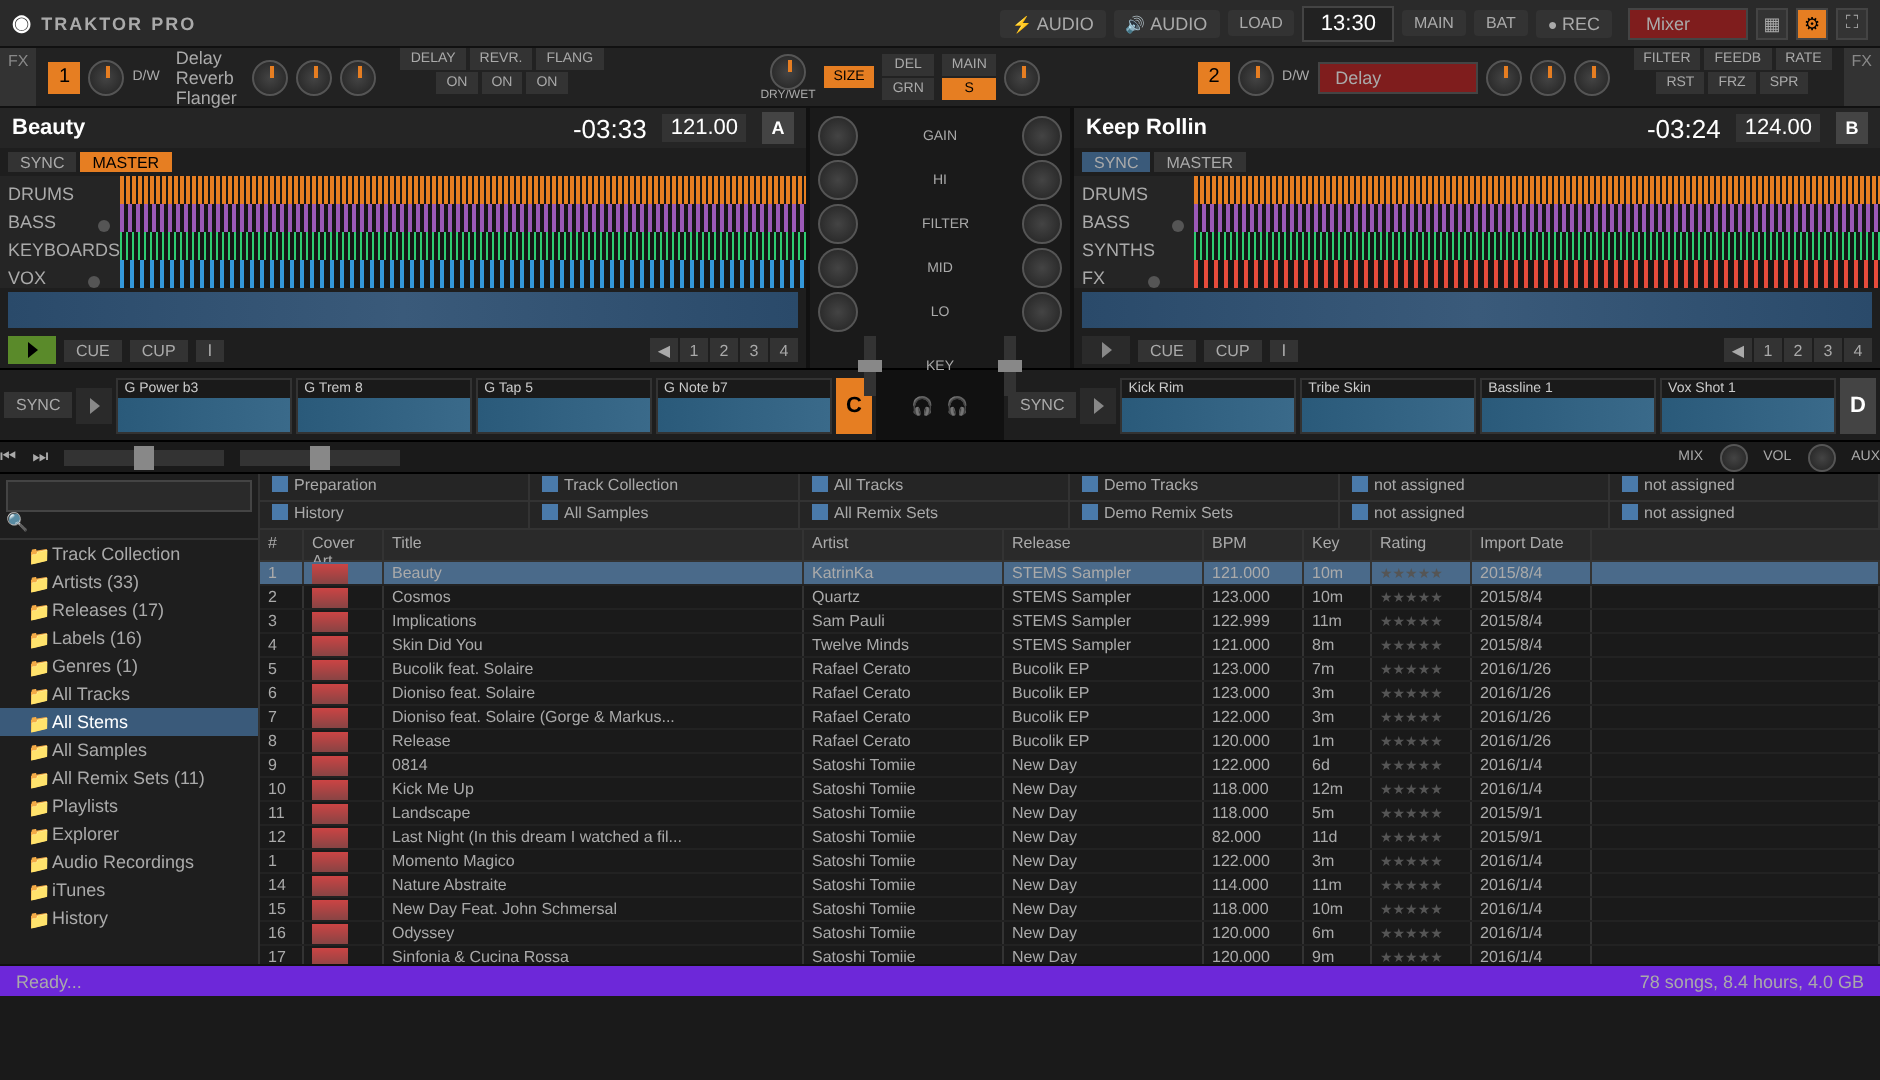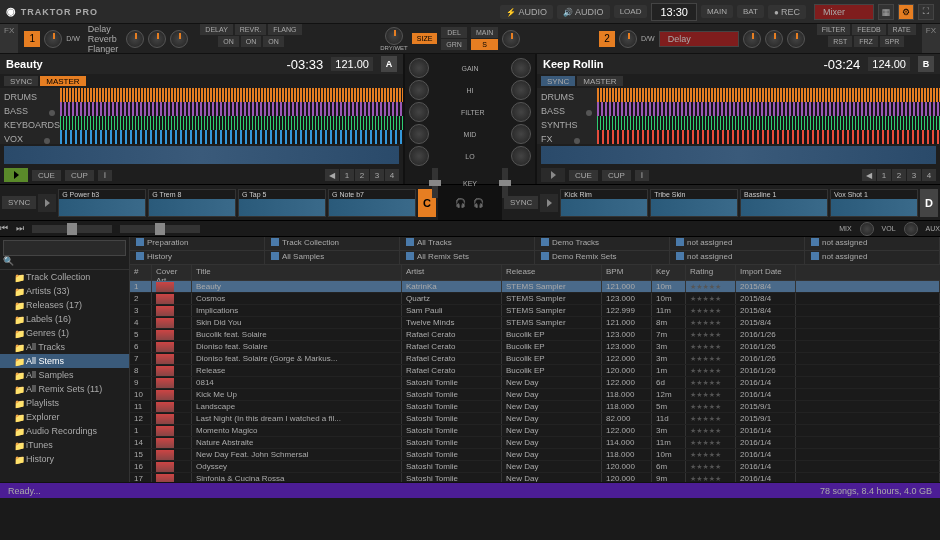--- a/index.html
+++ b/index.html
@@ -84,21 +84,21 @@
 .list-header{height:16px;display:flex;background:#2a2a2a;border-bottom:1px solid #333}
 .col{padding:2px 4px;font-size:8px;border-right:1px solid #333}
 .c-num{width:22px}.c-art{width:40px}.c-title{width:210px}.c-artist{width:100px}.c-release{width:100px}.c-bpm{width:50px}.c-key{width:34px}.c-rating{width:50px}.c-date{width:60px}.c-comment{flex:1}
 .track-list{flex:1;overflow:hidden}
 .track-row{height:12px;display:flex;font-size:8px;border-bottom:1px solid #222}
 .track-row.sel{background:#4a6a8a}
 .track-row .col{padding:0 4px;overflow:hidden;white-space:nowrap;display:flex;align-items:center}
 .cover{width:18px;height:10px;background:linear-gradient(#c44,#844)}
 .stars{color:#555;font-size:7px}
 
-.status{height:16px;background:#4c1d95;display:flex;align-items:center;padding:0 8px;border-top:1px solid #111}
+.status{height:16px;background:#6d28d9;display:flex;align-items:center;padding:0 8px;border-top:1px solid #111}
 .status-right{margin-left:auto}
 .tri-r{border-top:4px solid transparent;border-bottom:4px solid transparent;border-left:5px solid #888;width:0;height:0}
 </style>
 </head>
 <body>
 
 <div class="header">
 <div class="logo">◉ <span>TRAKTOR</span> <span>PRO</span></div>
 <div class="header-center">
 <span class="chip">⚡ <span>AUDIO</span></span>

